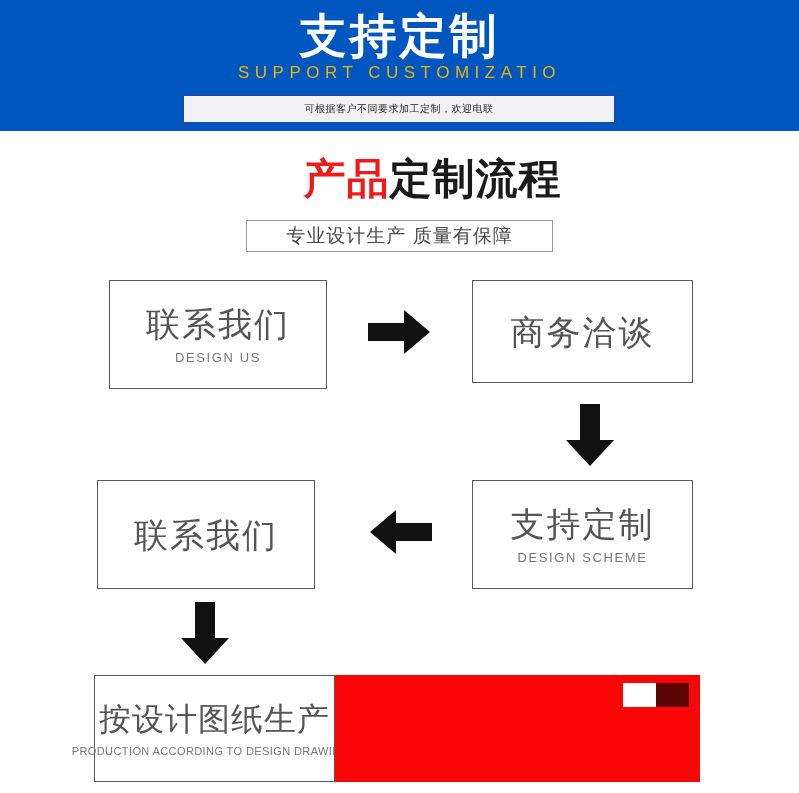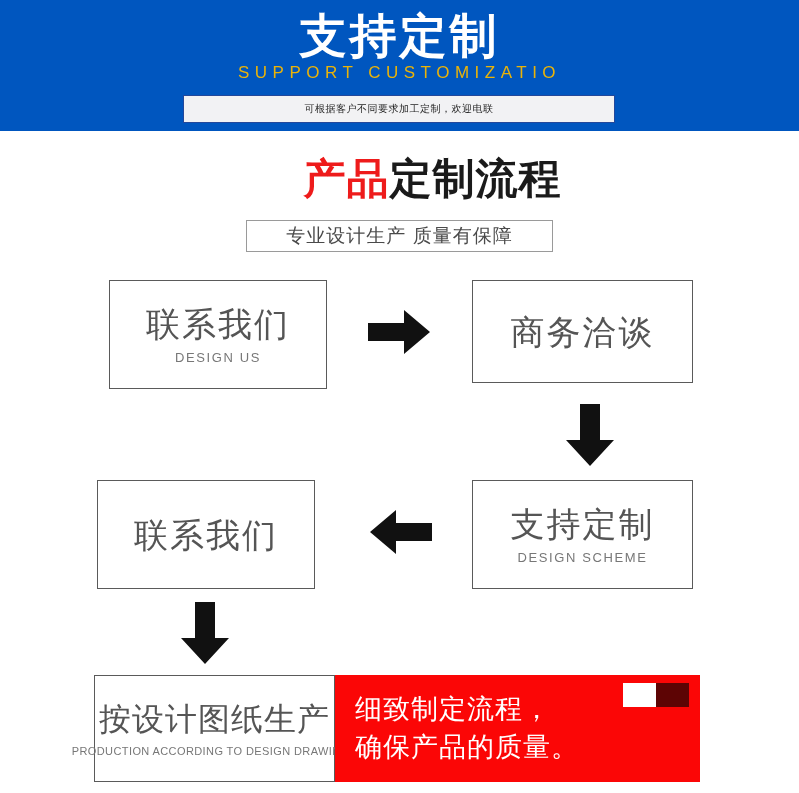--- a/index.html
+++ b/index.html
@@ -246,19 +246,15 @@
   </svg>
 </div>
 
 <div class="arrow" id="arrow-down-left">
   <svg width="48" height="62" viewBox="0 0 48 62">
     <polygon points="14,0 34,0 34,36 48,36 24,62 0,36 14,36" fill="#111111"></polygon>
   </svg>
 </div>
 
 <div class="red-panel">
-  <div class="red-text">
-    <div>细致制定流程，</div>
-    <div>确保产品的质量。</div>
-  </div>
   <div class="sq-white"></div>
   <div class="sq-dark"></div>
 </div>
 
 </body></html>

